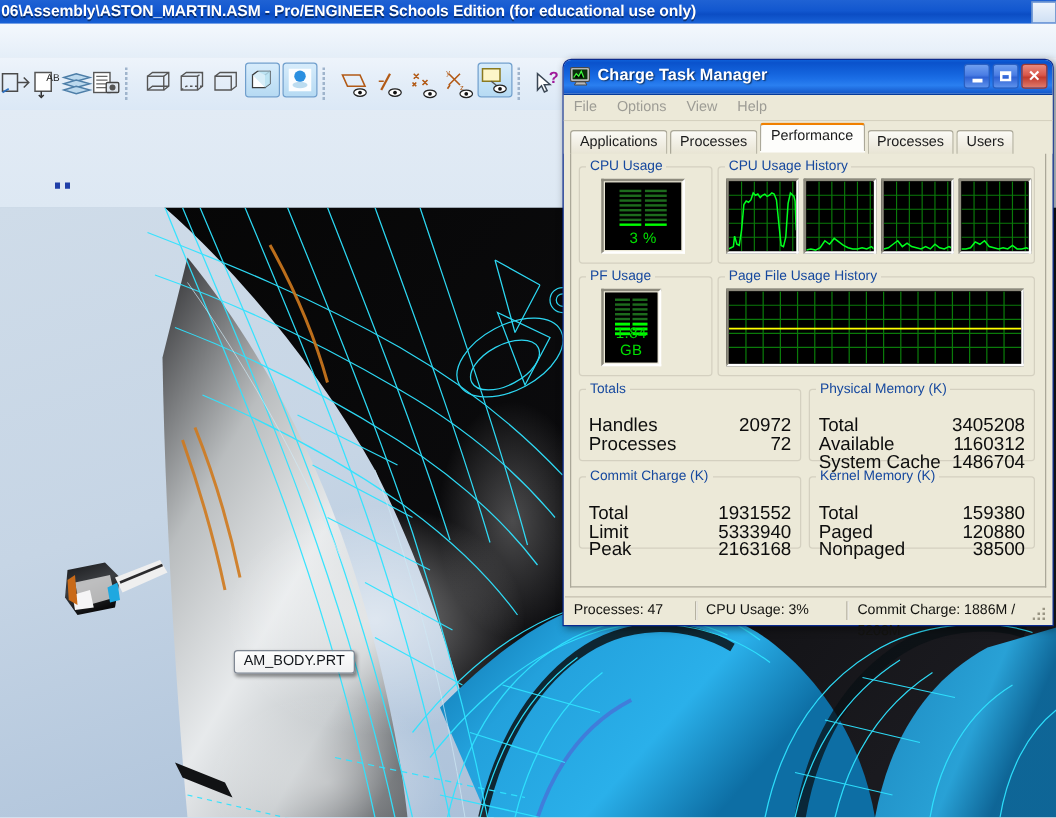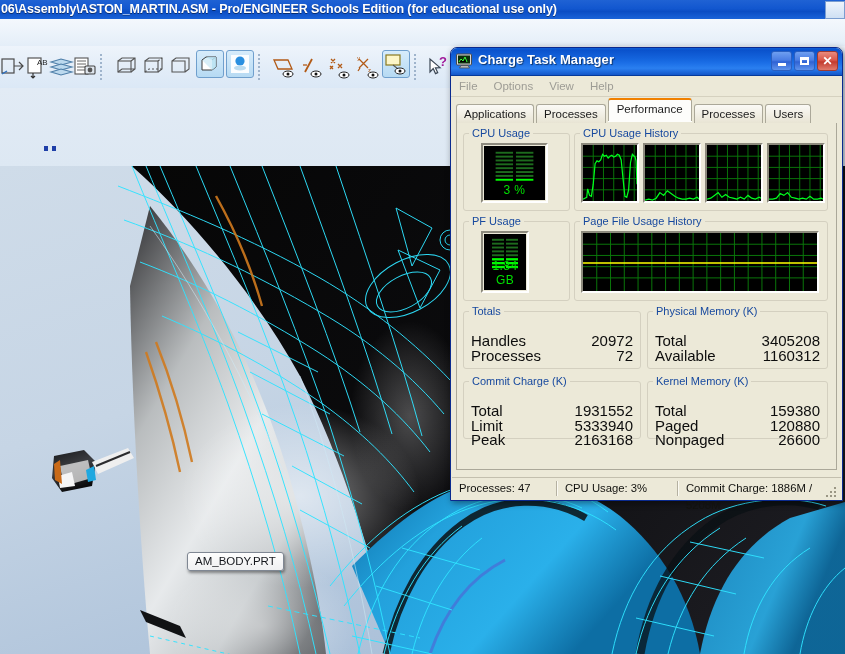--- a/index.html
+++ b/index.html
@@ -44,21 +44,21 @@
   }
   .dot-blue{position:absolute;width:4px;height:5px;background:#1f3fa8;}
   
   .cad{
     position:absolute;left:0;top:166px;width:845px;height:488px;
     background:linear-gradient(160deg,#c7d6e4 0%,#cddbe8 25%,#c2d2e2 55%,#b9cade 80%,#aec2d8 100%);
     overflow:hidden;
   }
   .cad-svgwrap{position:absolute;left:0;top:0;width:845px;height:488px;}
   .tooltip-prt{
-    position:absolute;left:187px;top:552px;
+    position:absolute;left:187px;top:520px;
     background:linear-gradient(to bottom,#fdfdfd,#eff0f1);
     border:1px solid #7f8793;border-radius:3px;
     padding:2px 7px 3px 7px;font-size:11.5px;color:#15181d;
     box-shadow:1px 2px 3px rgba(0,0,0,.40);
     font-family:"Liberation Sans",sans-serif;white-space:nowrap;
   }
   
   #taskmgr{
     position:absolute;left:450px;top:47px;width:393px;height:454px;
     background:#ece9d8;
@@ -649,20 +649,24 @@
       <legend>Physical Memory (K)</legend>
       <div class="stats-body">
         <div class="stat-row">
           <span class="stat-name">Total</span>
           <span class="stat-val">3405208</span>
         </div>
         <div class="stat-row">
           <span class="stat-name">Available</span>
           <span class="stat-val">1160312</span>
         </div>
+        <div class="stat-row">
+          <span class="stat-name">System Cache</span>
+          <span class="stat-val">1486704</span>
+        </div>
       </div>
     </fieldset>
 
     <fieldset class="grp" style="left:6px;top:252px;width:176px;height:62px;">
       <legend>Commit Charge (K)</legend>
       <div class="stats-body">
         <div class="stat-row">
           <span class="stat-name">Total</span>
           <span class="stat-val">1931552</span>
         </div>
@@ -683,21 +687,21 @@
         <div class="stat-row">
           <span class="stat-name">Total</span>
           <span class="stat-val">159380</span>
         </div>
         <div class="stat-row">
           <span class="stat-name">Paged</span>
           <span class="stat-val">120880</span>
         </div>
         <div class="stat-row">
           <span class="stat-name">Nonpaged</span>
-          <span class="stat-val">26600</span>
+          <span class="stat-val">38500</span>
         </div>
       </div>
     </fieldset>
 
   </div>
 
   <div class="tm-status">
     <span class="st-cell" style="width:94px;">Processes: 47</span>
     <span class="st-div"></span>
     <span class="st-cell" style="width:110px;">CPU Usage: 3%</span>

